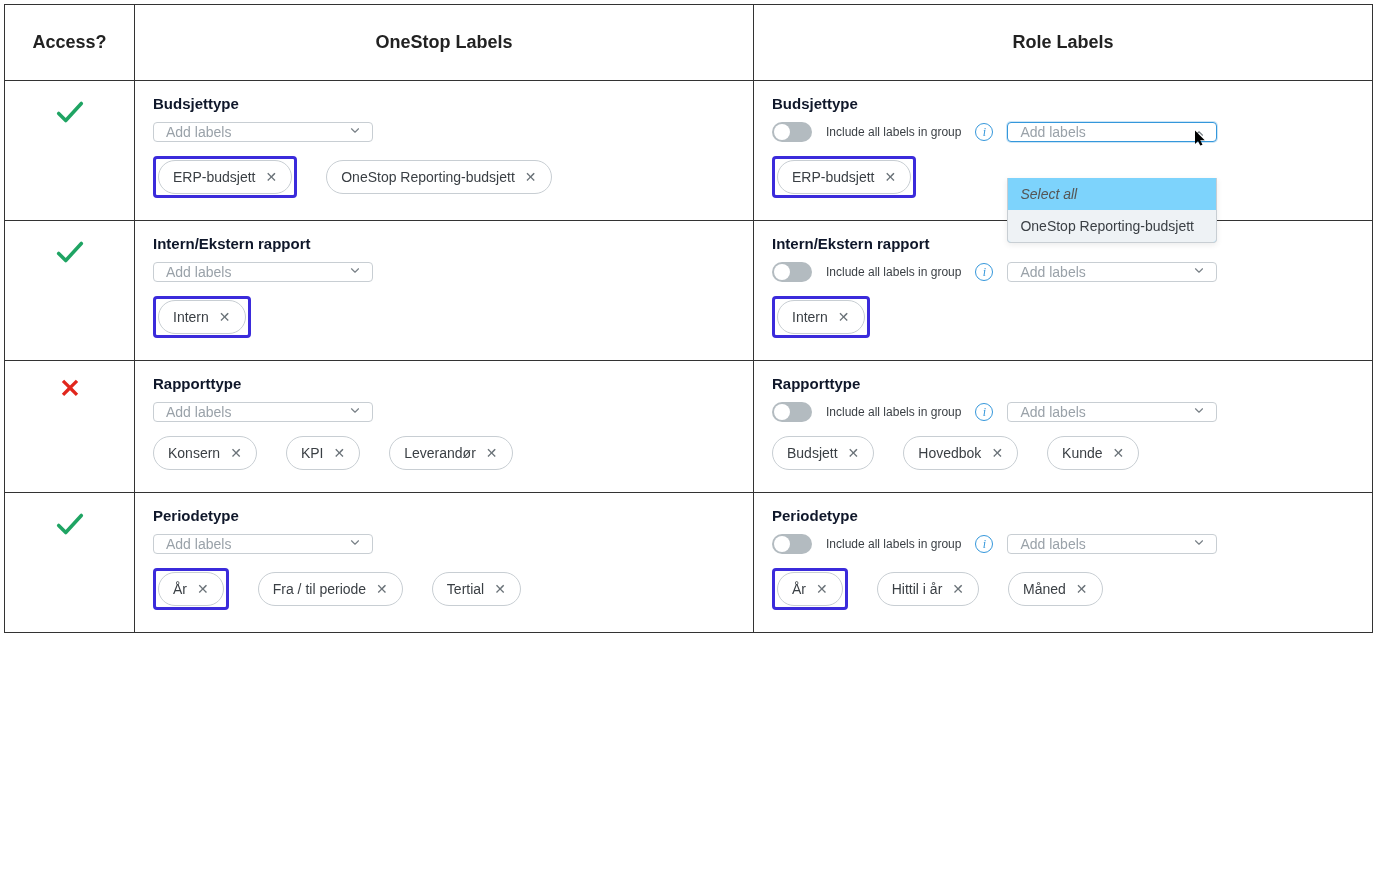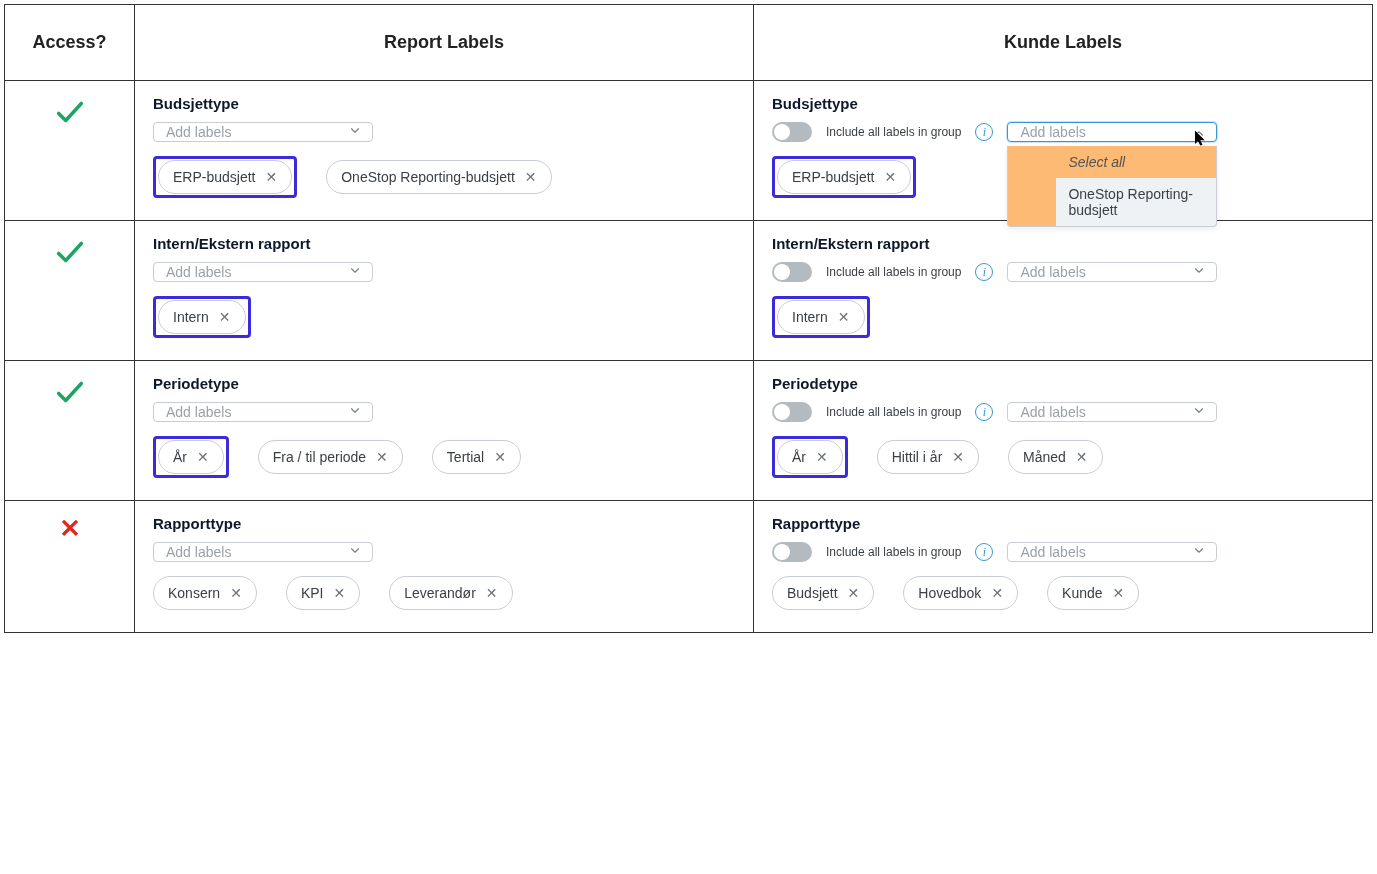--- a/index.html
+++ b/index.html
@@ -141,31 +141,30 @@
     line-height: 1;
   }
   .hl {
     display: inline-block;
     border: 3px solid #3b2bdb;
     border-radius: 4px;
     padding: 1px 2px;
   }
   .dropdown {
     position: absolute;
-    top: 24px;
+    top: 56px;
     right: 0;
     width: 210px;
     border: 1px solid #c8ced3;
     border-top: none;
-    background: #fdba74;
+    background: #7dd3fc;
     box-shadow: 0 2px 6px rgba(0,0,0,0.08);
     z-index: 5;
     border-radius: 0 0 4px 4px;
     overflow: hidden;
-    padding-left: 48px;
   }
   .dropdown .opt {
     padding: 8px 12px;
     color: #3a3f44;
     cursor: pointer;
   }
   .dropdown .opt.selectall { font-style: italic; color: #555; }
   .dropdown .opt.hover { background: #eef2f5; }
   .cursor-arrow {
     position: absolute;
@@ -181,22 +180,22 @@
 
 <table class="main">
   <colgroup>
     <col class="access-col">
       <col class="report-col">
       <col class="role-col">
   </colgroup>
   <thead>
     <tr>
       <th>Access?</th>
-      <th>Report Labels</th>
-      <th>Kunde Labels</th>
+      <th>OneStop Labels</th>
+      <th>Role Labels</th>
     </tr>
   </thead>
   <tbody id="rows-body">
       <tr>
         <td class="access-cell"><span class="check-icon">
     <svg viewBox="0 0 24 24" fill="none" stroke="#1fa463" stroke-width="2.5" stroke-linecap="round" stroke-linejoin="round">
               <polyline points="4 13 9 18 20 6"></polyline>
             </svg>
   </span></td>
         <td>
@@ -290,137 +289,137 @@
           </div>
           <div class="chips-row">
             <span class="hl"><span class="chip">
                 <span>Intern</span>
                 <span class="x">✕</span>
               </span></span>
           </div>
         </td>
       </tr>
       <tr>
-        <td class="access-cell"><span class="check-icon">
-    <svg viewBox="0 0 24 24" fill="none" stroke="#1fa463" stroke-width="2.5" stroke-linecap="round" stroke-linejoin="round">
-              <polyline points="4 13 9 18 20 6"></polyline>
+        <td class="access-cell"><span class="cross-icon">
+    <svg viewBox="0 0 24 24">
+              <path fill="#e1261c" d="M19 6l-2-2-5 5-5-5-2 2 5 5-5 5 2 2 5-5 5 5 2-2-5-5 5-5z"></path>
             </svg>
   </span></td>
         <td>
-          <div class="group-title">Periodetype</div>
+          <div class="group-title">Rapporttype</div>
           <div class="controls-row">
             <div class="select-box">
               <span>Add labels</span>
               <span class="chev"><svg width="14" height="14" viewBox="0 0 24 24" fill="none" stroke="currentColor" stroke-width="2" stroke-linecap="round" stroke-linejoin="round">
                   <polyline points="6 9 12 15 18 9"></polyline>
                 </svg></span>
             </div>
           </div>
           <div class="chips-row">
-            <span class="hl"><span class="chip">
-                <span>År</span>
-                <span class="x">✕</span>
-              </span></span>
-            <span class="chip">
-              <span>Fra / til periode</span>
-              <span class="x">✕</span>
-            </span>
-            <span class="chip">
-              <span>Tertial</span>
-              <span class="x">✕</span>
-            </span>
-          </div>
-        </td>
-        <td>
-          <div class="group-title">Periodetype</div>
+            <span class="chip">
+              <span>Konsern</span>
+              <span class="x">✕</span>
+            </span>
+            <span class="chip">
+              <span>KPI</span>
+              <span class="x">✕</span>
+            </span>
+            <span class="chip">
+              <span>Leverandør</span>
+              <span class="x">✕</span>
+            </span>
+          </div>
+        </td>
+        <td>
+          <div class="group-title">Rapporttype</div>
           <div class="controls-row">
             <div class="toggle"></div>
             <span class="toggle-label">Include all labels in group</span>
             <span class="info-icon">i</span>
             <div class="select-wrap">
               <div class="select-box narrow">
                 <span>Add labels</span>
                 <span class="chev"><svg width="14" height="14" viewBox="0 0 24 24" fill="none" stroke="currentColor" stroke-width="2" stroke-linecap="round" stroke-linejoin="round">
                     <polyline points="6 9 12 15 18 9"></polyline>
                   </svg></span>
               </div>
             </div>
           </div>
           <div class="chips-row">
-            <span class="hl"><span class="chip">
-                <span>År</span>
-                <span class="x">✕</span>
-              </span></span>
-            <span class="chip">
-              <span>Hittil i år</span>
-              <span class="x">✕</span>
-            </span>
-            <span class="chip">
-              <span>Måned</span>
+            <span class="chip">
+              <span>Budsjett</span>
+              <span class="x">✕</span>
+            </span>
+            <span class="chip">
+              <span>Hovedbok</span>
+              <span class="x">✕</span>
+            </span>
+            <span class="chip">
+              <span>Kunde</span>
               <span class="x">✕</span>
             </span>
           </div>
         </td>
       </tr>
       <tr>
-        <td class="access-cell"><span class="cross-icon">
-    <svg viewBox="0 0 24 24">
-              <path fill="#e1261c" d="M19 6l-2-2-5 5-5-5-2 2 5 5-5 5 2 2 5-5 5 5 2-2-5-5 5-5z"></path>
+        <td class="access-cell"><span class="check-icon">
+    <svg viewBox="0 0 24 24" fill="none" stroke="#1fa463" stroke-width="2.5" stroke-linecap="round" stroke-linejoin="round">
+              <polyline points="4 13 9 18 20 6"></polyline>
             </svg>
   </span></td>
         <td>
-          <div class="group-title">Rapporttype</div>
+          <div class="group-title">Periodetype</div>
           <div class="controls-row">
             <div class="select-box">
               <span>Add labels</span>
               <span class="chev"><svg width="14" height="14" viewBox="0 0 24 24" fill="none" stroke="currentColor" stroke-width="2" stroke-linecap="round" stroke-linejoin="round">
                   <polyline points="6 9 12 15 18 9"></polyline>
                 </svg></span>
             </div>
           </div>
           <div class="chips-row">
-            <span class="chip">
-              <span>Konsern</span>
-              <span class="x">✕</span>
-            </span>
-            <span class="chip">
-              <span>KPI</span>
-              <span class="x">✕</span>
-            </span>
-            <span class="chip">
-              <span>Leverandør</span>
-              <span class="x">✕</span>
-            </span>
-          </div>
-        </td>
-        <td>
-          <div class="group-title">Rapporttype</div>
+            <span class="hl"><span class="chip">
+                <span>År</span>
+                <span class="x">✕</span>
+              </span></span>
+            <span class="chip">
+              <span>Fra / til periode</span>
+              <span class="x">✕</span>
+            </span>
+            <span class="chip">
+              <span>Tertial</span>
+              <span class="x">✕</span>
+            </span>
+          </div>
+        </td>
+        <td>
+          <div class="group-title">Periodetype</div>
           <div class="controls-row">
             <div class="toggle"></div>
             <span class="toggle-label">Include all labels in group</span>
             <span class="info-icon">i</span>
             <div class="select-wrap">
               <div class="select-box narrow">
                 <span>Add labels</span>
                 <span class="chev"><svg width="14" height="14" viewBox="0 0 24 24" fill="none" stroke="currentColor" stroke-width="2" stroke-linecap="round" stroke-linejoin="round">
                     <polyline points="6 9 12 15 18 9"></polyline>
                   </svg></span>
               </div>
             </div>
           </div>
           <div class="chips-row">
-            <span class="chip">
-              <span>Budsjett</span>
-              <span class="x">✕</span>
-            </span>
-            <span class="chip">
-              <span>Hovedbok</span>
-              <span class="x">✕</span>
-            </span>
-            <span class="chip">
-              <span>Kunde</span>
+            <span class="hl"><span class="chip">
+                <span>År</span>
+                <span class="x">✕</span>
+              </span></span>
+            <span class="chip">
+              <span>Hittil i år</span>
+              <span class="x">✕</span>
+            </span>
+            <span class="chip">
+              <span>Måned</span>
               <span class="x">✕</span>
             </span>
           </div>
         </td>
       </tr>
     </tbody>
 </table>
 
 </body></html>

